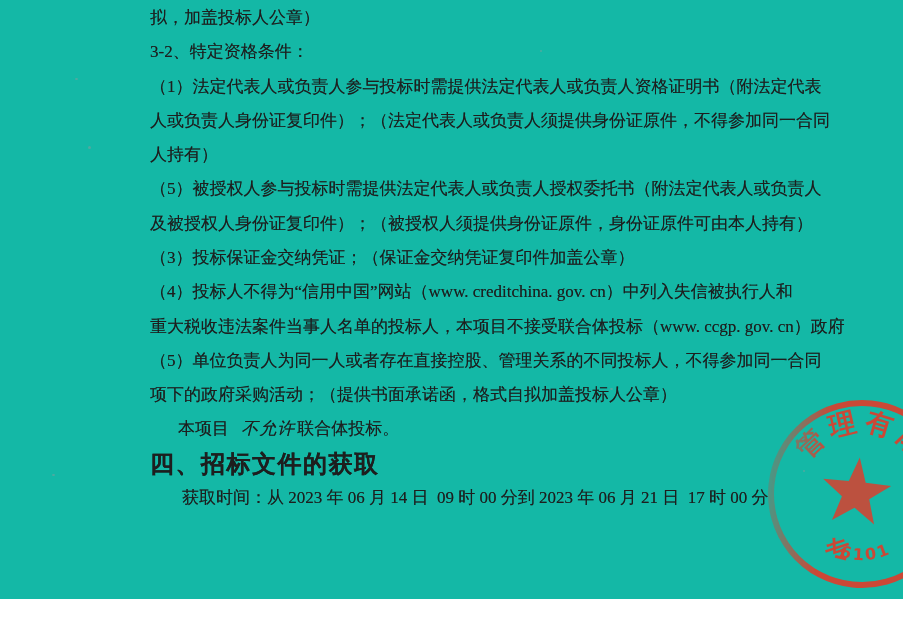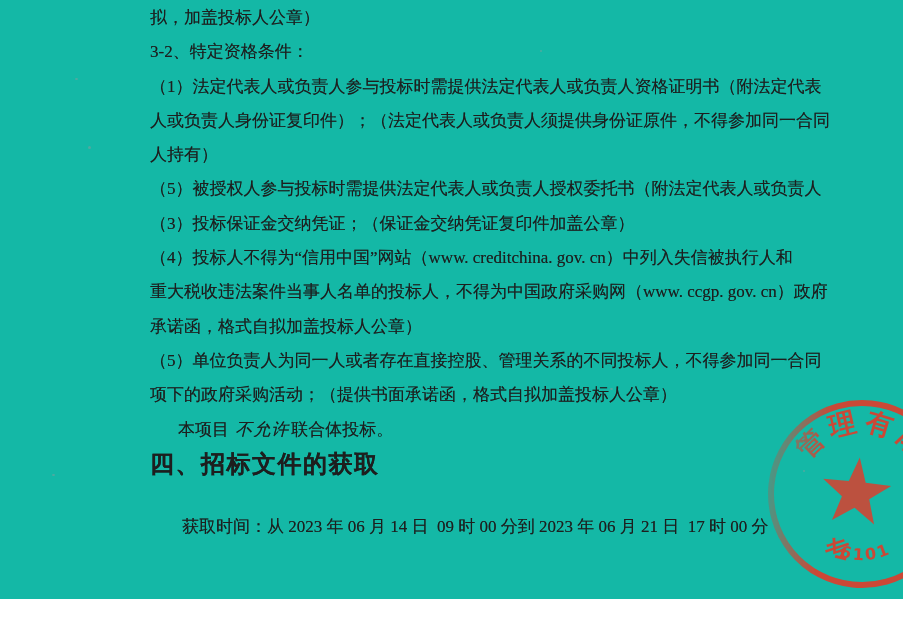--- a/index.html
+++ b/index.html
@@ -23,22 +23,22 @@
   .ln {
     display: block;
     height: 34.3px;
     line-height: 34.3px;
     font-size: 17px;
     white-space: pre;
     font-weight: normal;
     text-shadow: 0 0 0.5px rgba(20,20,20,0.55);
   }
   .ln .seg { font: inherit; }
-  .indent-note { padding-left: 28px; }
-  .indent-2 { padding-left: 32px; margin-top: 29px; }
+  .indent-note { padding-left: 28px; font-family: Liberation Mono, monospace; }
+  .indent-2 { padding-left: 32px; }
   .kai {
     font-style: italic;
     letter-spacing: 1px;
     padding: 0 2px;
   }
   .heading {
     font-size: 24px;
     font-weight: bold;
     letter-spacing: 1.5px;
     text-shadow: 0 0 0.6px rgba(10,10,10,0.8);
@@ -72,24 +72,24 @@
 
 <div class="page">
 
   <div class="textblock">
     <p class="ln">拟，加盖投标人公章）</p>
     <p class="ln">3-2、特定资格条件：</p>
     <p class="ln">（1）法定代表人或负责人参与投标时需提供法定代表人或负责人资格证明书（附法定代表</p>
     <p class="ln">人或负责人身份证复印件）；（法定代表人或负责人须提供身份证原件，不得参加同一合同</p>
     <p class="ln">人持有）</p>
     <p class="ln">（5）被授权人参与投标时需提供法定代表人或负责人授权委托书（附法定代表人或负责人</p>
+    <p class="ln">及被授权人身份证复印件）；（被授权人须提供身份证原件，身份证原件可由本人持有）</p>
     <p class="ln">（3）投标保证金交纳凭证；（保证金交纳凭证复印件加盖公章）</p>
     <p class="ln">（4）投标人不得为“信用中国”网站（www. creditchina. gov. cn）中列入失信被执行人和</p>
-    <p class="ln">重大税收违法案件当事人名单的投标人，不得为中国政府采购网（www. ccgp. gov. cn）政府</p>
-    <p class="ln">承诺函，格式自拟加盖投标人公章）</p>
+    <p class="ln">重大税收违法案件当事人名单的投标人，本项目不接受联合体投标（www. ccgp. gov. cn）政府</p>
     <p class="ln">（5）单位负责人为同一人或者存在直接控股、管理关系的不同投标人，不得参加同一合同</p>
     <p class="ln">项下的政府采购活动；（提供书面承诺函，格式自拟加盖投标人公章）</p>
 
     <p class="ln indent-note"><span class="seg">本项目 </span><em class="kai">不允许</em><span class="seg">联合体投标。</span></p>
 
     <h2 class="ln heading">四、招标文件的获取</h2>
 
     <p class="ln indent-2">获取时间：从 2023 年 06 月 14 日  09 时 00 分到 2023 年 06 月 21 日  17 时 00 分</p>
   </div>
 

